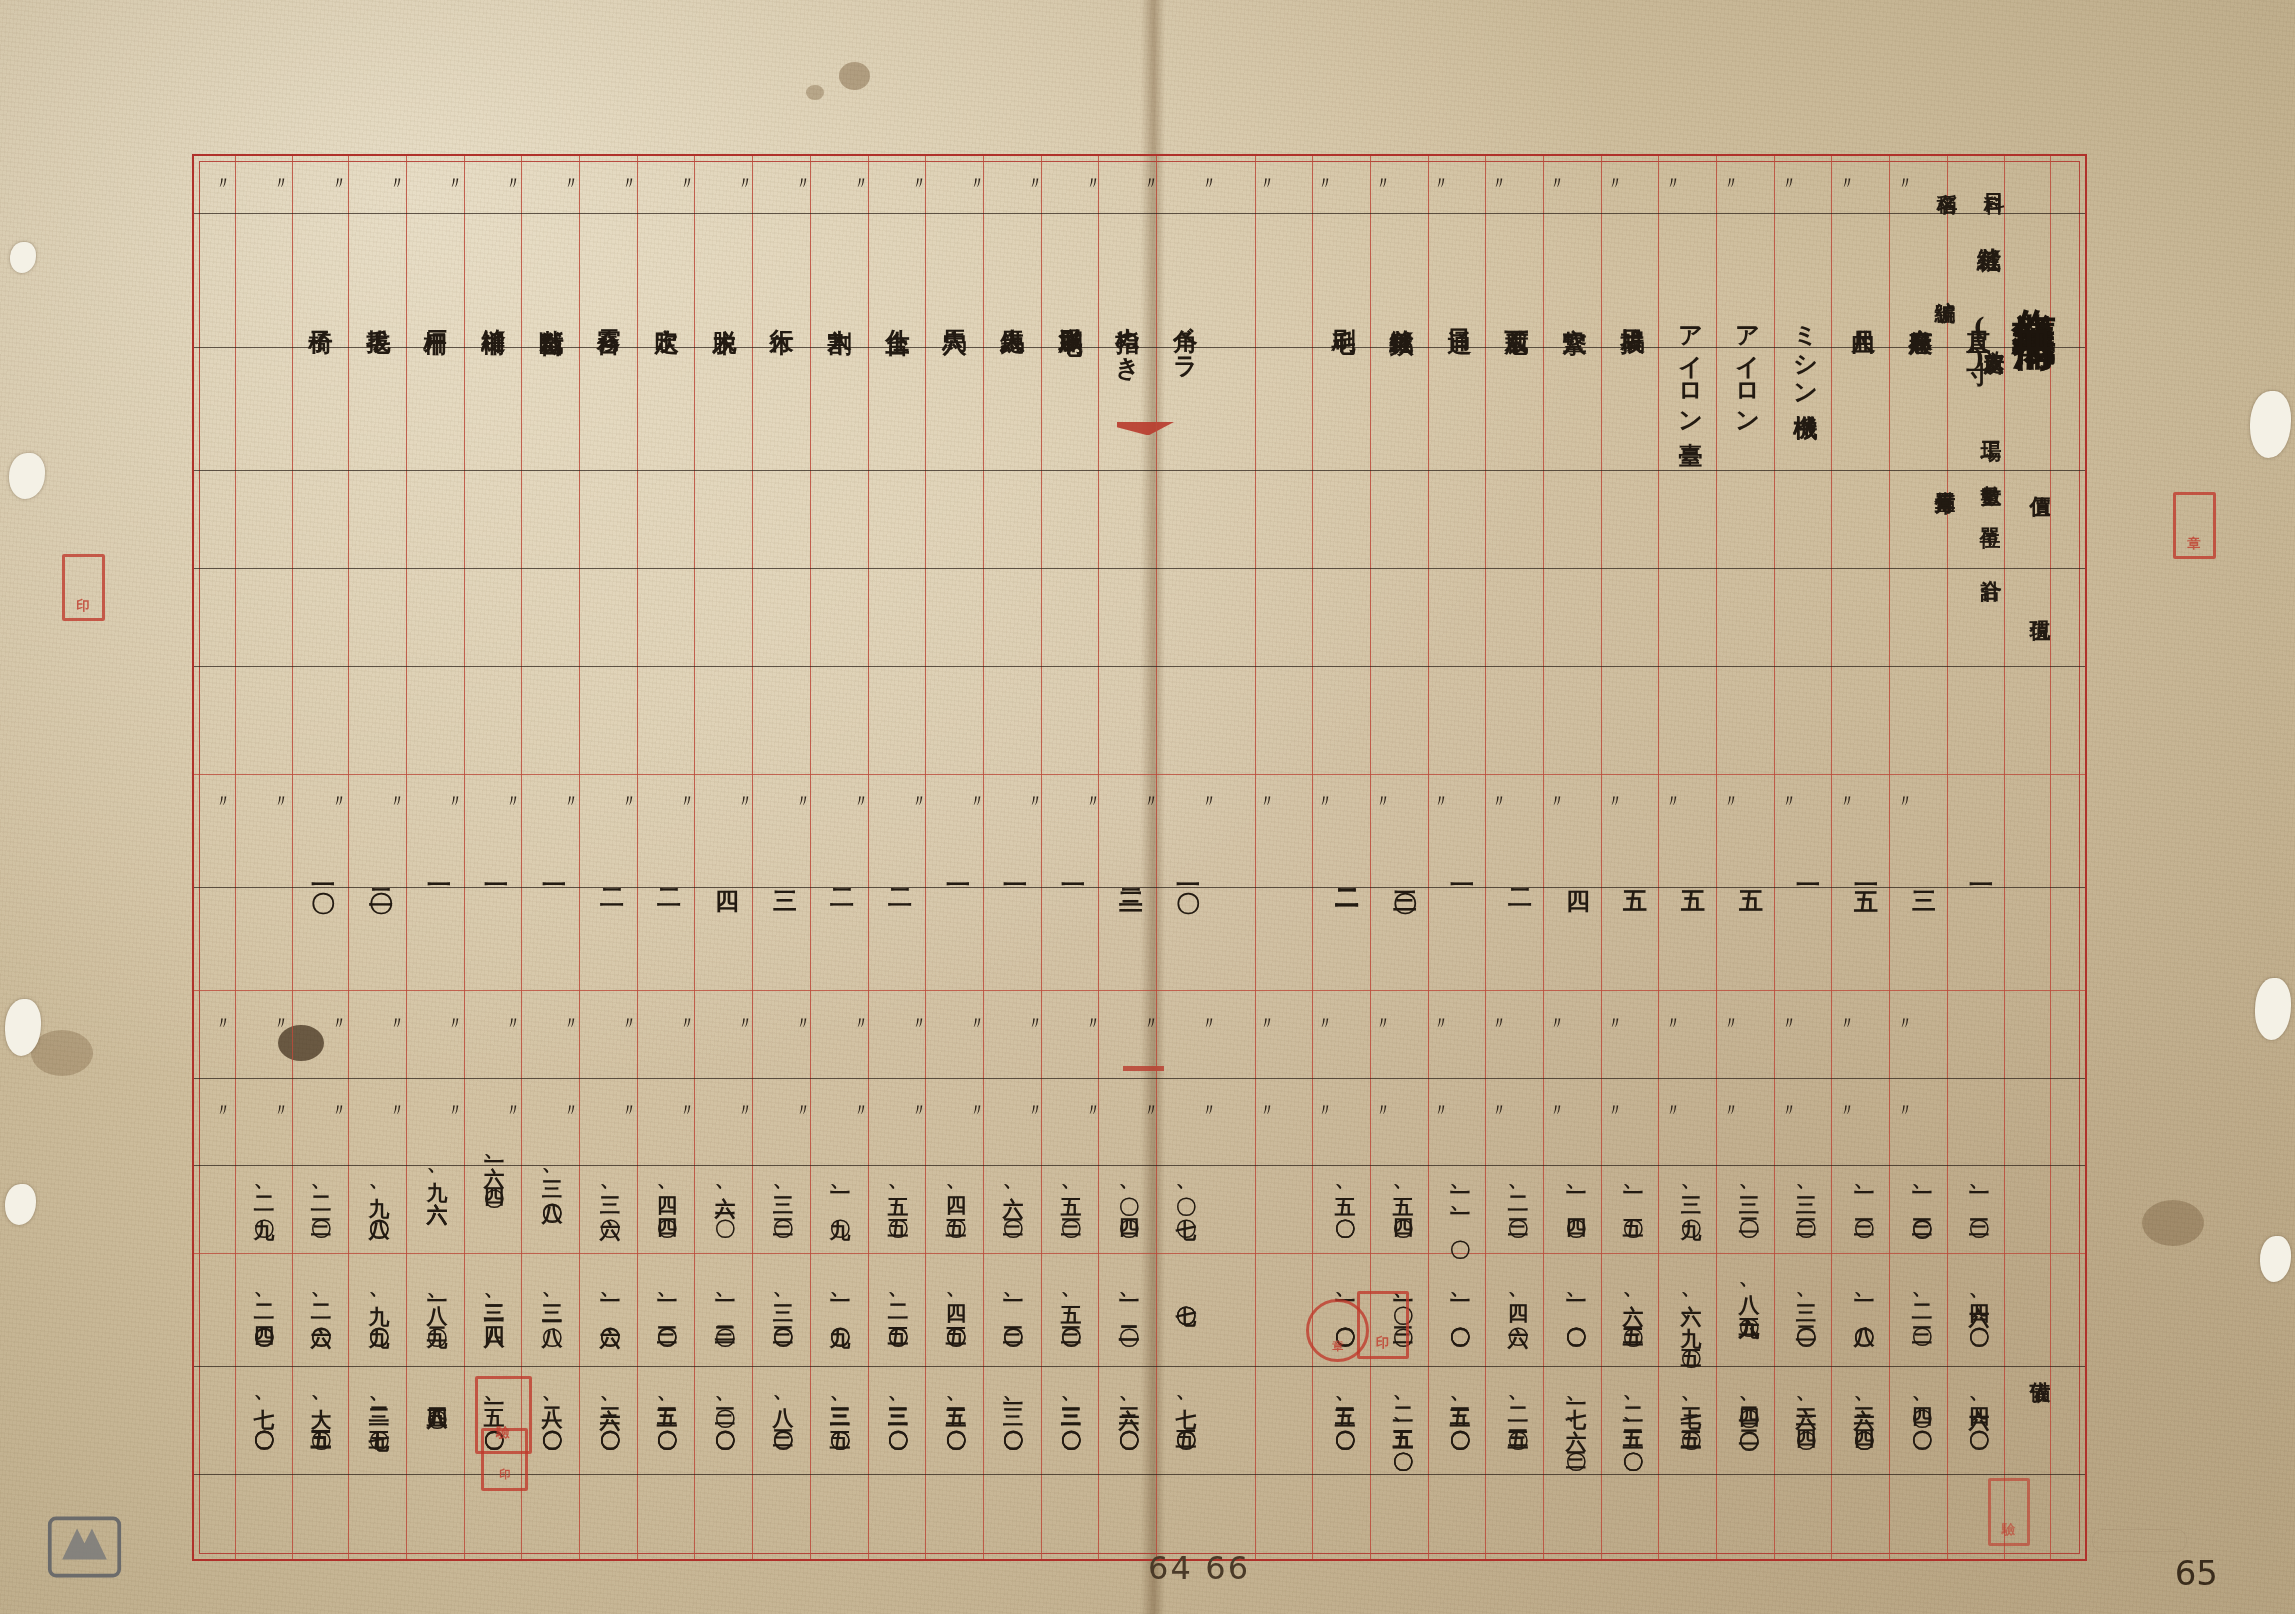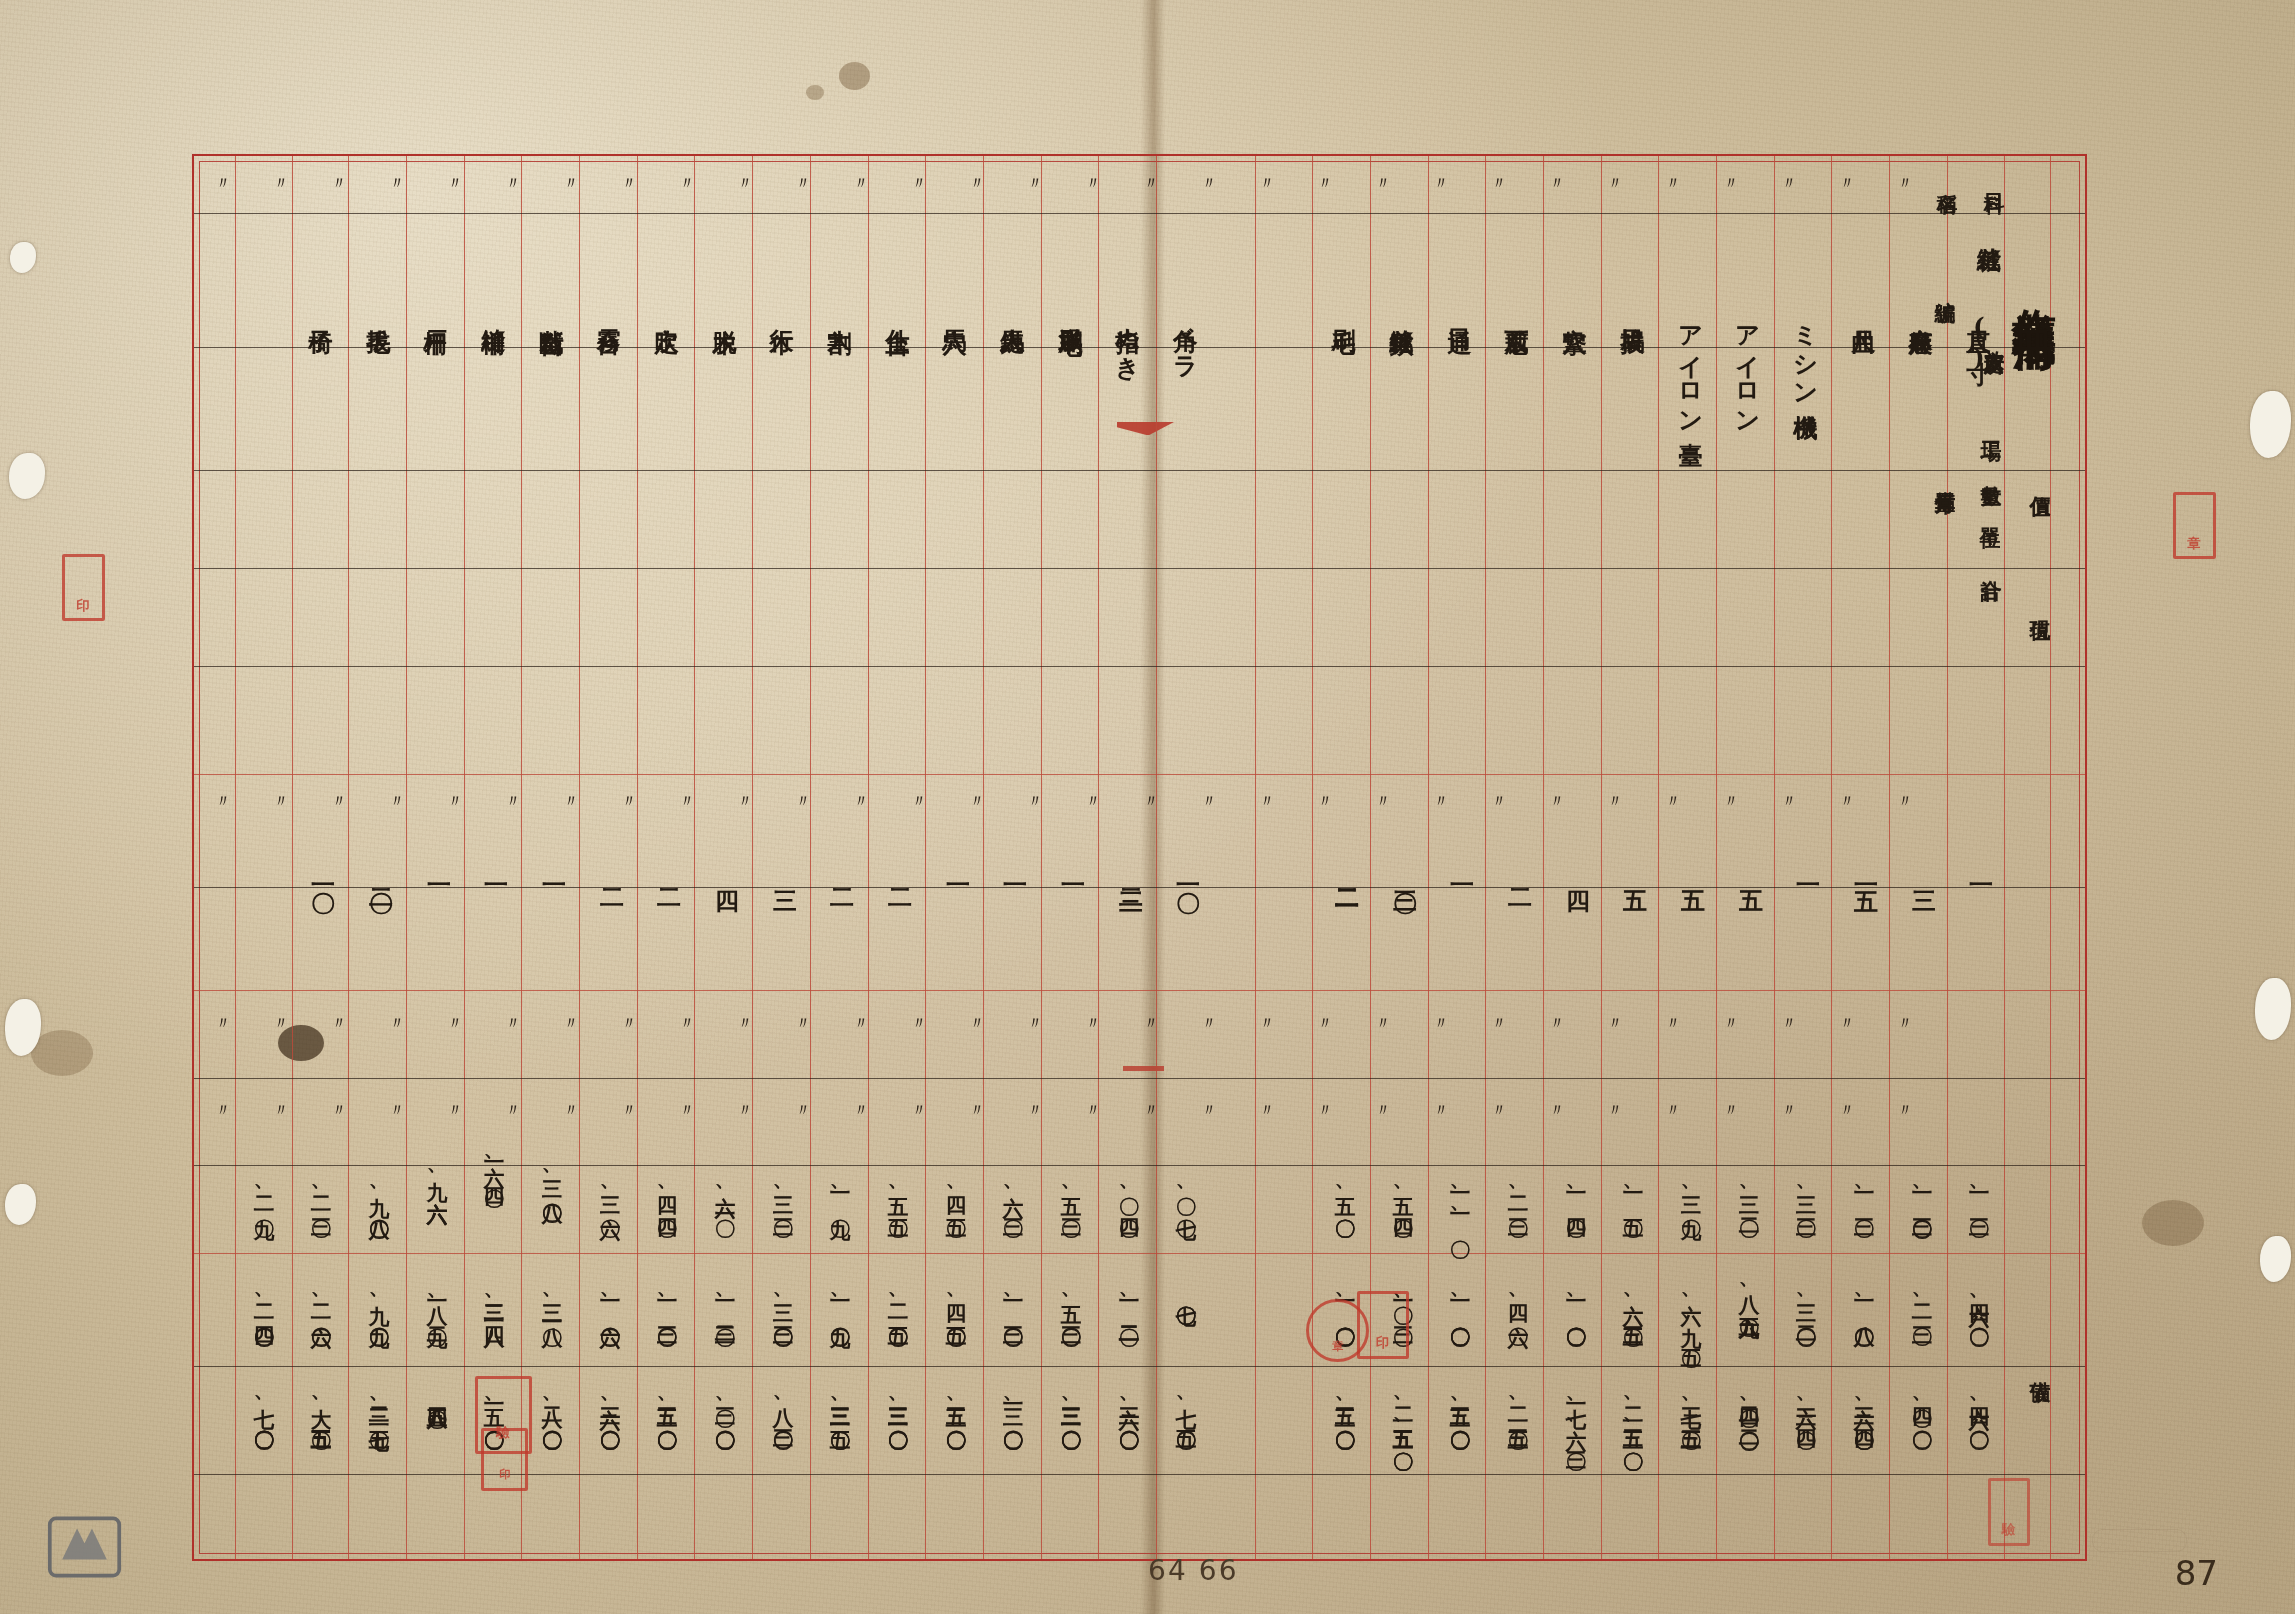--- a/index.html
+++ b/index.html
@@ -72,21 +72,21 @@
   .seal{
     position:absolute;border:3.6px solid #c0392b;color:#c0392b;
     display:flex;align-items:center;justify-content:center;
     writing-mode:vertical-rl;text-orientation:upright;
     font-size:13.4px;font-weight:700;letter-spacing:1.5px;opacity:.78;
     border-radius:2.1px;
   }
   .seal-round{border-radius:50%;}
   
   #pagenum{position:absolute;right:77px;bottom:20.6px;font-size:34px;color:#3a2c1c;font-family:"DejaVu Sans",sans-serif;}
-  #pencilnum{position:absolute;left:1148px;bottom:27px;font-size:28px;color:#4a3a28;font-family:"DejaVu Sans",sans-serif;letter-spacing:2.1px;text-align:center;}
+  #pencilnum{position:absolute;left:1148px;bottom:27px;font-size:32px;color:#4a3a28;font-family:"DejaVu Sans",sans-serif;letter-spacing:2.1px;text-align:center;}
   #logo{position:absolute;left:46px;bottom:36px;width:77px;height:62px;}
   
   .hole{position:absolute;background:#f4f1e6;border-radius:50% 40% 55% 45%;box-shadow:0 0 3.1px rgba(90,70,45,.5);}
 </style>
 </head>
 <body>
 
 <div id="paper">
   <div class="grain"></div>
 
@@ -539,21 +539,21 @@
     <div class="seal seal-round" style="left:1112px;top:1143px;width:57px;height:57px;font-size:11.3px;">章</div>
     <div class="seal" style="left:281px;top:1220px;width:51px;height:72px;">驗</div>
     <div class="seal" style="left:287px;top:1272px;width:41px;height:57px;font-size:11.3px;">印</div>
   </div>
 
   <div class="seal" style="left:62px;top:554px;width:37px;height:61px;">印</div>
   <div class="seal" style="left:2173px;top:492px;width:37px;height:61px;">章</div>
   <div class="seal" style="left:1988px;top:1478px;width:36px;height:62px;opacity:.6;">驗</div>
 
   <div id="pencilnum">64 66</div>
-  <div id="pagenum">87</div>
+  <div id="pagenum">65</div>
 
   <svg id="logo" viewBox="0 0 120 100">
     <rect x="4" y="4" width="112" height="92" rx="10" fill="none" stroke="#6b6b6b" stroke-width="6"></rect>
     <path d="M24 70 L48 20 L60 44 L72 20 L96 70 Z" fill="#7a7a7a" opacity=".85"></path>
   </svg>
 
   <div style="position:absolute;right:108px;bottom:62px;width:93px;height:20.6px;border-radius:10.3px;border:1px solid rgba(120,100,70,.35);opacity:.35;"></div>
 </div>
 
 

